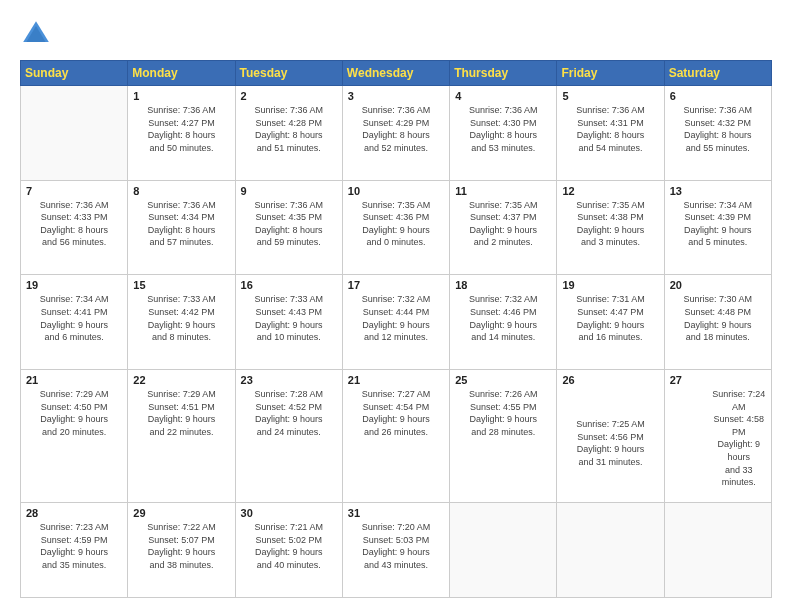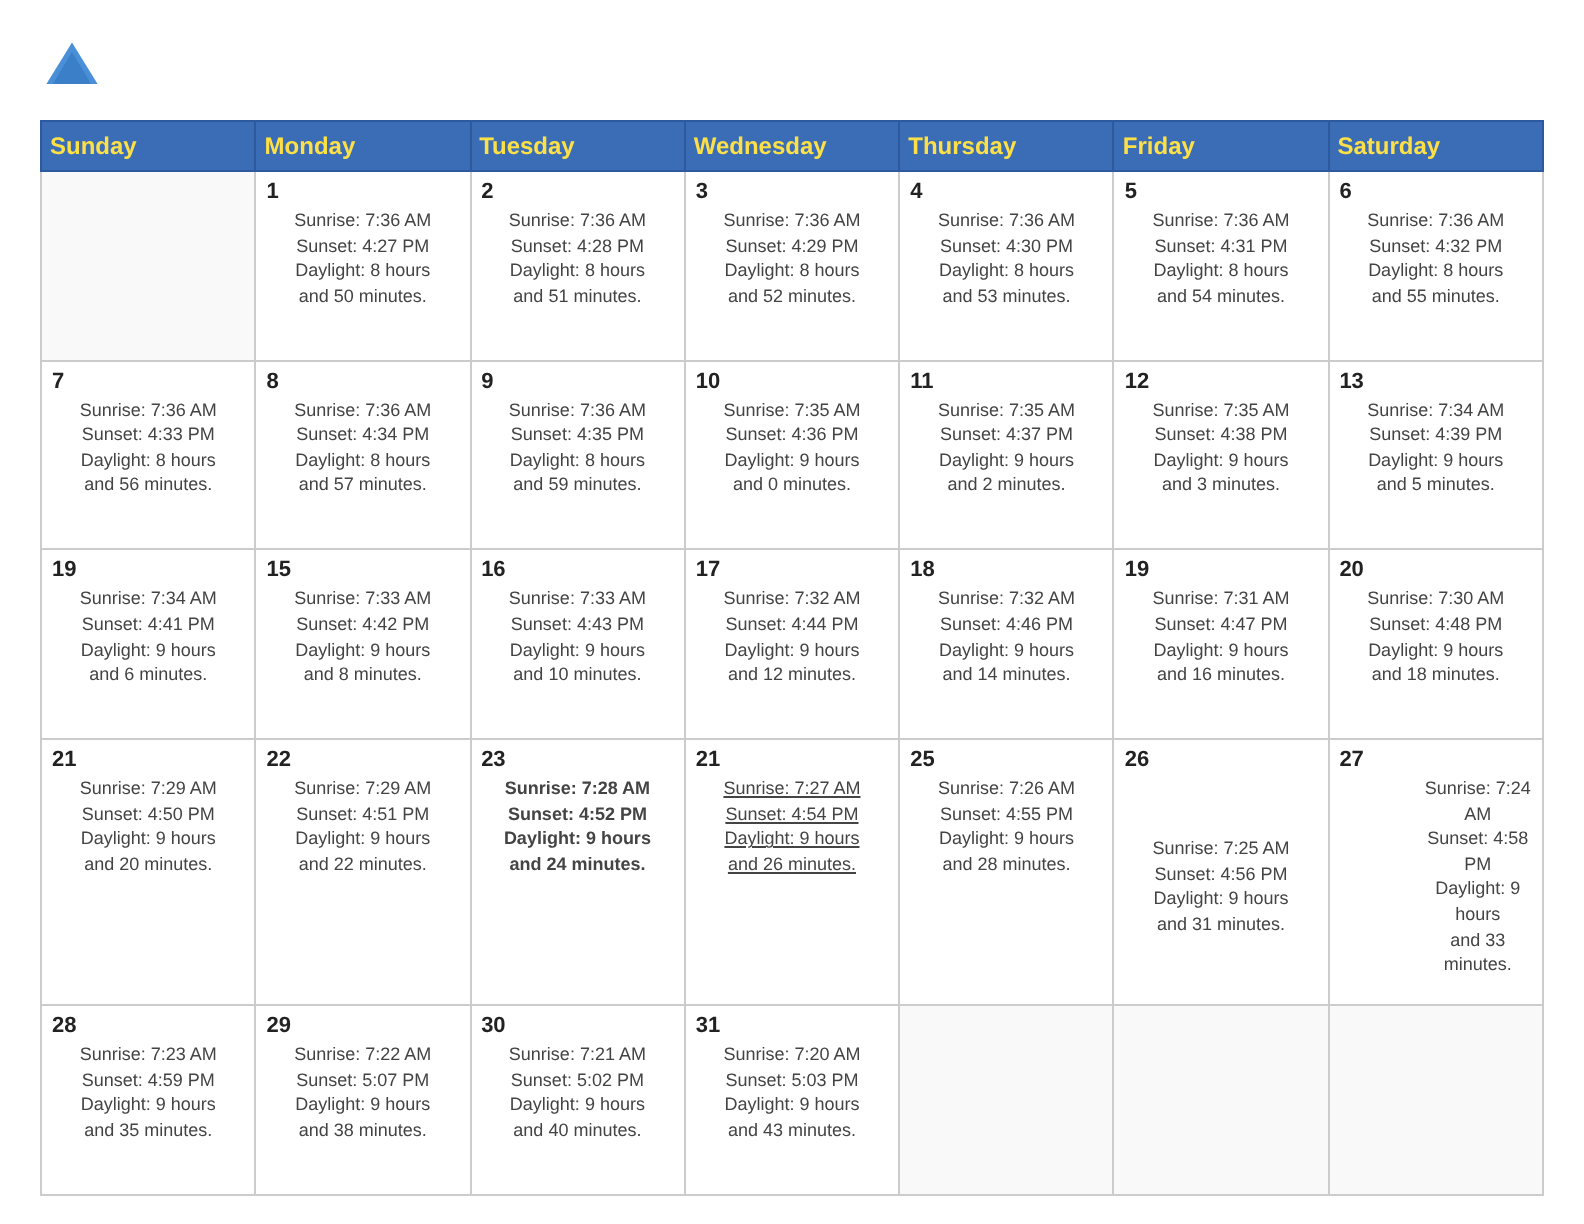--- a/index.html
+++ b/index.html
@@ -295,28 +295,28 @@
           </td>
           <td>
             <span class="day-num">22</span>
             <div class="day-info" style="white-space: pre-line;">Sunrise: 7:29 AM
 Sunset: 4:51 PM
 Daylight: 9 hours
 and 22 minutes.</div>
           </td>
           <td>
             <span class="day-num">23</span>
-            <div class="day-info" style="white-space: pre-line; font-weight: bold;">Sunrise: 7:28 AM
+            <div class="day-info" style="white-space: pre-line;">Sunrise: 7:28 AM
 Sunset: 4:52 PM
 Daylight: 9 hours
 and 24 minutes.</div>
           </td>
           <td>
             <span class="day-num">21</span>
-            <div class="day-info" style="white-space: pre-line; text-decoration: underline;">Sunrise: 7:27 AM
+            <div class="day-info" style="white-space: pre-line;">Sunrise: 7:27 AM
 Sunset: 4:54 PM
 Daylight: 9 hours
 and 26 minutes.</div>
           </td>
           <td>
             <span class="day-num">25</span>
             <div class="day-info" style="white-space: pre-line;">Sunrise: 7:26 AM
 Sunset: 4:55 PM
 Daylight: 9 hours
 and 28 minutes.</div>

